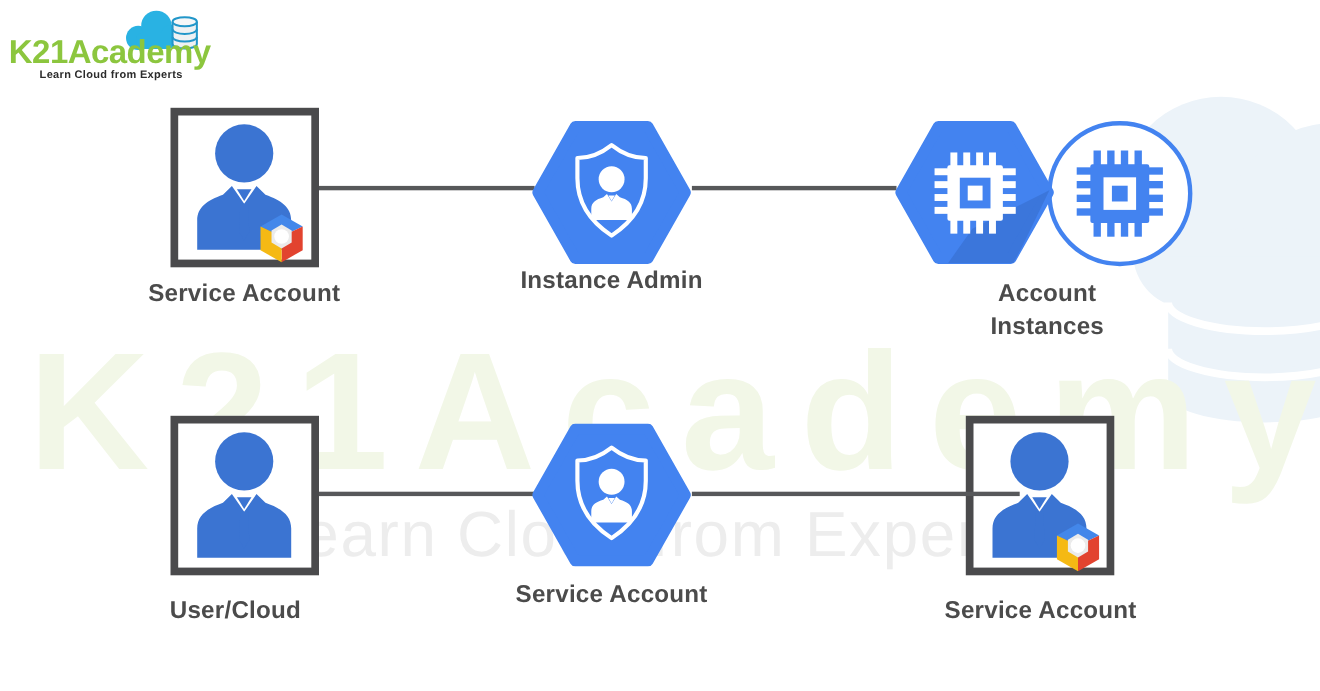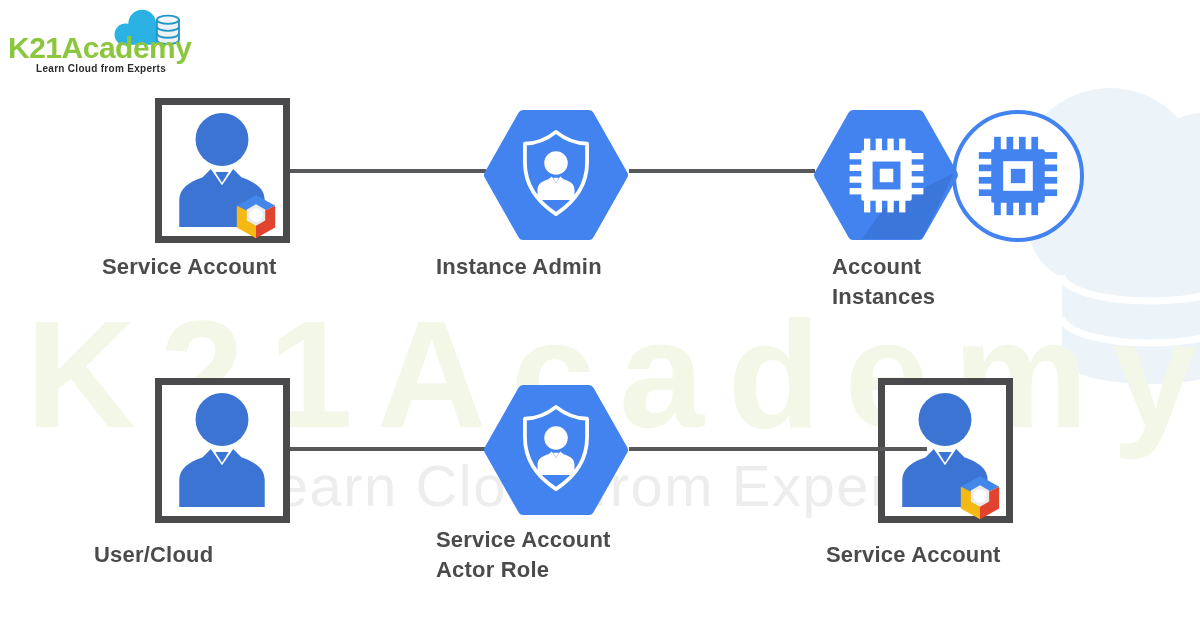--- a/index.html
+++ b/index.html
@@ -35,21 +35,21 @@
   .logo-tagline{position:absolute;left:30px;top:59px;font-size:10px;font-weight:700;letter-spacing:0.3px;color:#2b2b2b;white-space:nowrap;}
   
   .connector{position:absolute;height:4px;background:var(--connector-gray);z-index:3;}
   .person-box{position:absolute;width:135px;height:145px;box-sizing:border-box;border:7px solid var(--box-border);background:#fff;z-index:2;}
   .person{position:absolute;left:9px;top:6px;width:102px;height:117px;z-index:4;}
   .hexagon{position:absolute;width:148px;height:130px;z-index:4;}
   .hexagon.front{z-index:5;}
   .compute-circle{position:absolute;left:952px;top:110px;width:132px;height:132px;box-sizing:border-box;border:4px solid var(--hexagon-blue);border-radius:50%;background:#fff;z-index:4;}
   .compute-circle .chipsvg{position:absolute;left:19px;top:19px;width:86px;height:86px;}
   .badge{position:absolute;width:56px;height:50px;z-index:6;}
-  .label{position:absolute;width:240px;text-align:left;font-size:22px;line-height:30px;font-weight:700;color:var(--label-color);letter-spacing:0.2px;z-index:4;}
+  .label{position:absolute;width:240px;text-align:center;font-size:22px;line-height:30px;font-weight:700;color:var(--label-color);letter-spacing:0.2px;z-index:4;}
 </style>
 </head>
 <body>
 
 <svg width="0" height="0" style="position:absolute" aria-hidden="true">
   <defs>
     <g id="person">
       <circle cx="50" cy="28" r="26" fill="var(--person-blue)"></circle>
       <path fill="var(--person-blue)" d="M8,114 V88 C8,76 17,70 31,65 L39,57 L50,73 L61,57 L69,65 C83,70 92,76 92,88 V114 Z"></path>
       <path fill="var(--person-blue)" d="M43.5,60 H56.5 L50,70.5 Z"></path>
@@ -147,21 +147,21 @@
       <use href="#gcp-badge"></use>
     </svg>
   <div class="label" style="left:102px;top:252px">
     <div>Service Account</div>
   </div>
 
   <svg class="hexagon" style="left:482px;top:110px" viewBox="0 0 148 130">
     <polygon points="7,65 41,5 107,5 141,65 107,125 41,125" fill="var(--hexagon-blue)" stroke="var(--hexagon-blue)" stroke-width="10" stroke-linejoin="round"></polygon>
     <use href="#shield-person" transform="translate(32,16) scale(0.84)"></use>
   </svg>
-  <div class="label" style="left:436px;top:252px">
+  <div class="label" style="left:436px;top:240px">
     <div>Instance Admin</div>
   </div>
 
   <div class="compute-circle">
     <svg class="chipsvg" viewBox="0 0 90 90" style="--chip-a:var(--hexagon-blue);--chip-b:#fff">
         <use href="#chip"></use>
       </svg>
   </div>
   <svg class="hexagon front" style="left:812px;top:110px" viewBox="0 0 148 130">
     <clipPath id="hexclip">
@@ -184,21 +184,20 @@
   <div class="label" style="left:94px;top:540px">
     <div>User/Cloud</div>
   </div>
 
   <svg class="hexagon" style="left:482px;top:385px" viewBox="0 0 148 130">
     <polygon points="7,65 41,5 107,5 141,65 107,125 41,125" fill="var(--hexagon-blue)" stroke="var(--hexagon-blue)" stroke-width="10" stroke-linejoin="round"></polygon>
     <use href="#shield-person" transform="translate(32,16) scale(0.84)"></use>
   </svg>
   <div class="label" style="left:436px;top:525px">
     <div>Service Account</div>
-    <div>Actor Role</div>
   </div>
 
   <div class="person-box" style="left:878px;top:378px">
     <svg class="person" viewBox="0 0 100 115">
         <use href="#person"></use>
       </svg>
   </div>
   <svg class="badge" style="left:952px;top:471px" viewBox="0 0 64 60">
       <use href="#gcp-badge"></use>
     </svg>

